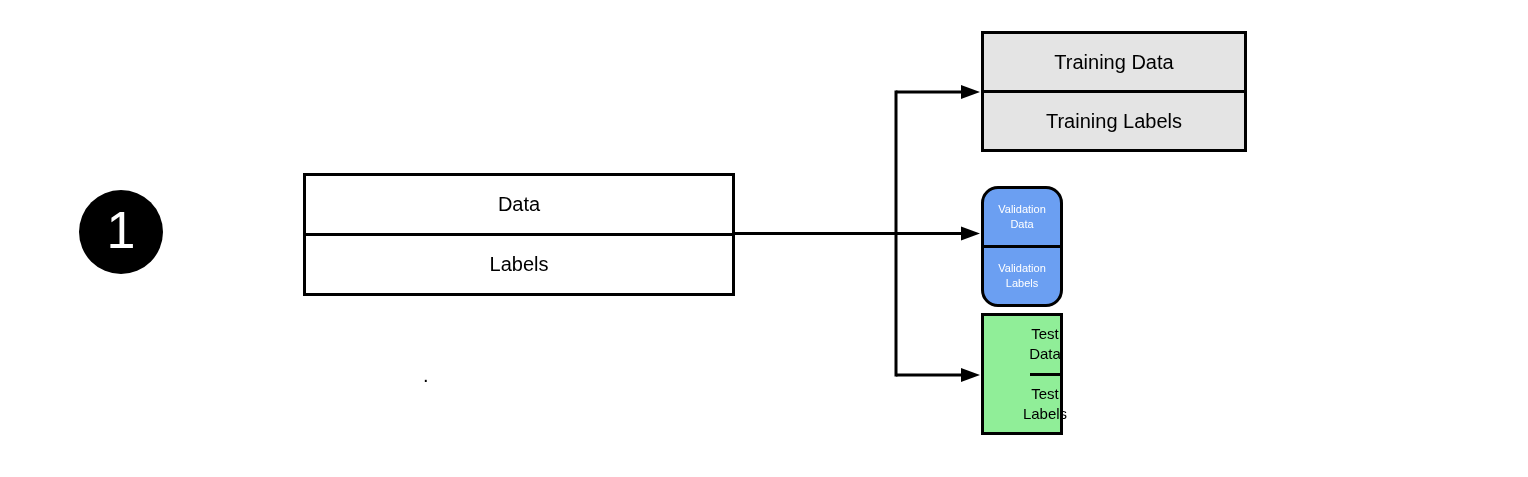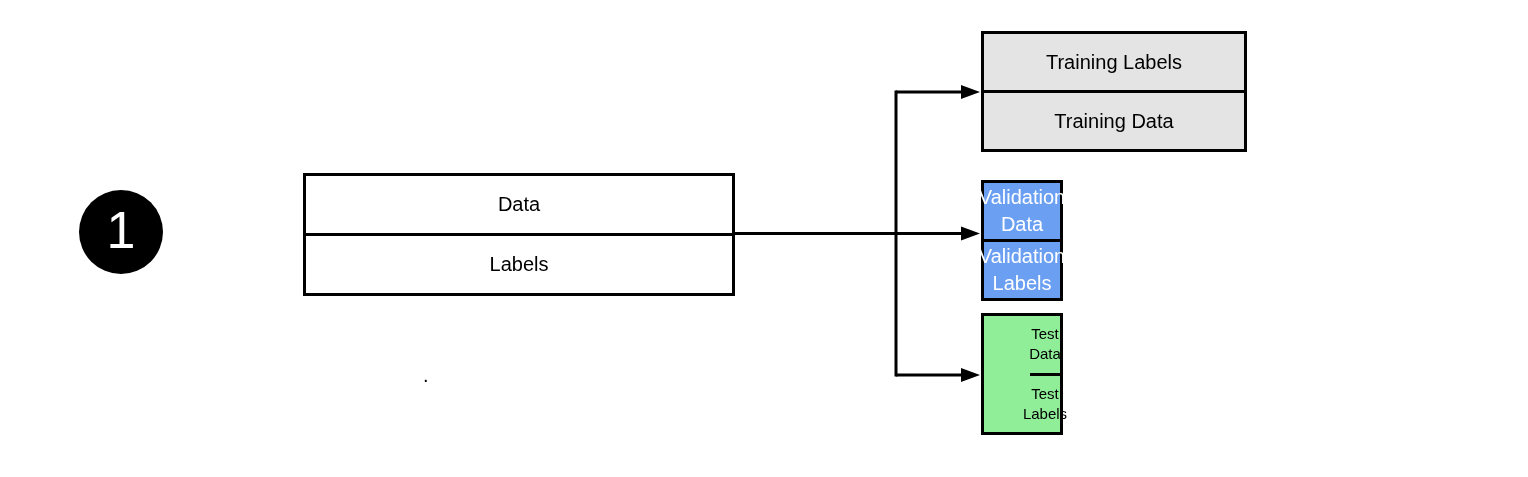--- a/index.html
+++ b/index.html
@@ -36,23 +36,23 @@
     flex: 1 1 0;
     display: flex;
     align-items: center;
     justify-content: center;
     text-align: center;
   }
   .split-box .cell + .cell { border-top: 3px solid #000000; }
   .source-box   { left: 303px; top: 173px; width: 432px; height: 123px; background: #ffffff; font-size: 20px; }
   .training-box { left: 981px; top: 31px;  width: 266px; height: 121px; background: #e4e4e4; font-size: 20px; }
   .validation-box {
-    left: 981px; top: 180px; width: 82px; height: 121px;
-    background: #6b9ff2; color: #ffffff; font-size: 20px;
-    white-space: pre-line; line-height: 1.35;
+    left: 981px; top: 186px; width: 82px; height: 121px;
+    background: #6b9ff2; color: #ffffff; font-size: 11px;
+    white-space: pre-line; line-height: 1.35; border-radius: 17px;
   }
   .test-box {
     left: 981px; top: 313px; width: 82px; height: 122px;
     background: #90ee98; color: #000000; font-size: 15px;
     white-space: pre-line; line-height: 1.35; padding-left: 46px;
   }
   .arrows {
     position: absolute;
     left: 0; top: 0;
     width: 1528px; height: 477px;
@@ -96,24 +96,24 @@
     <div class="cell">
       <span>Data</span>
     </div>
     <div class="cell">
       <span>Labels</span>
     </div>
   </div>
 
   <div class="split-box training-box">
     <div class="cell">
-      <span>Training Labels</span>
+      <span>Training Data</span>
     </div>
     <div class="cell">
-      <span>Training Data</span>
+      <span>Training Labels</span>
     </div>
   </div>
 
   <div class="split-box validation-box">
     <div class="cell">
       <span>Validation
 Data</span>
     </div>
     <div class="cell">
       <span>Validation

